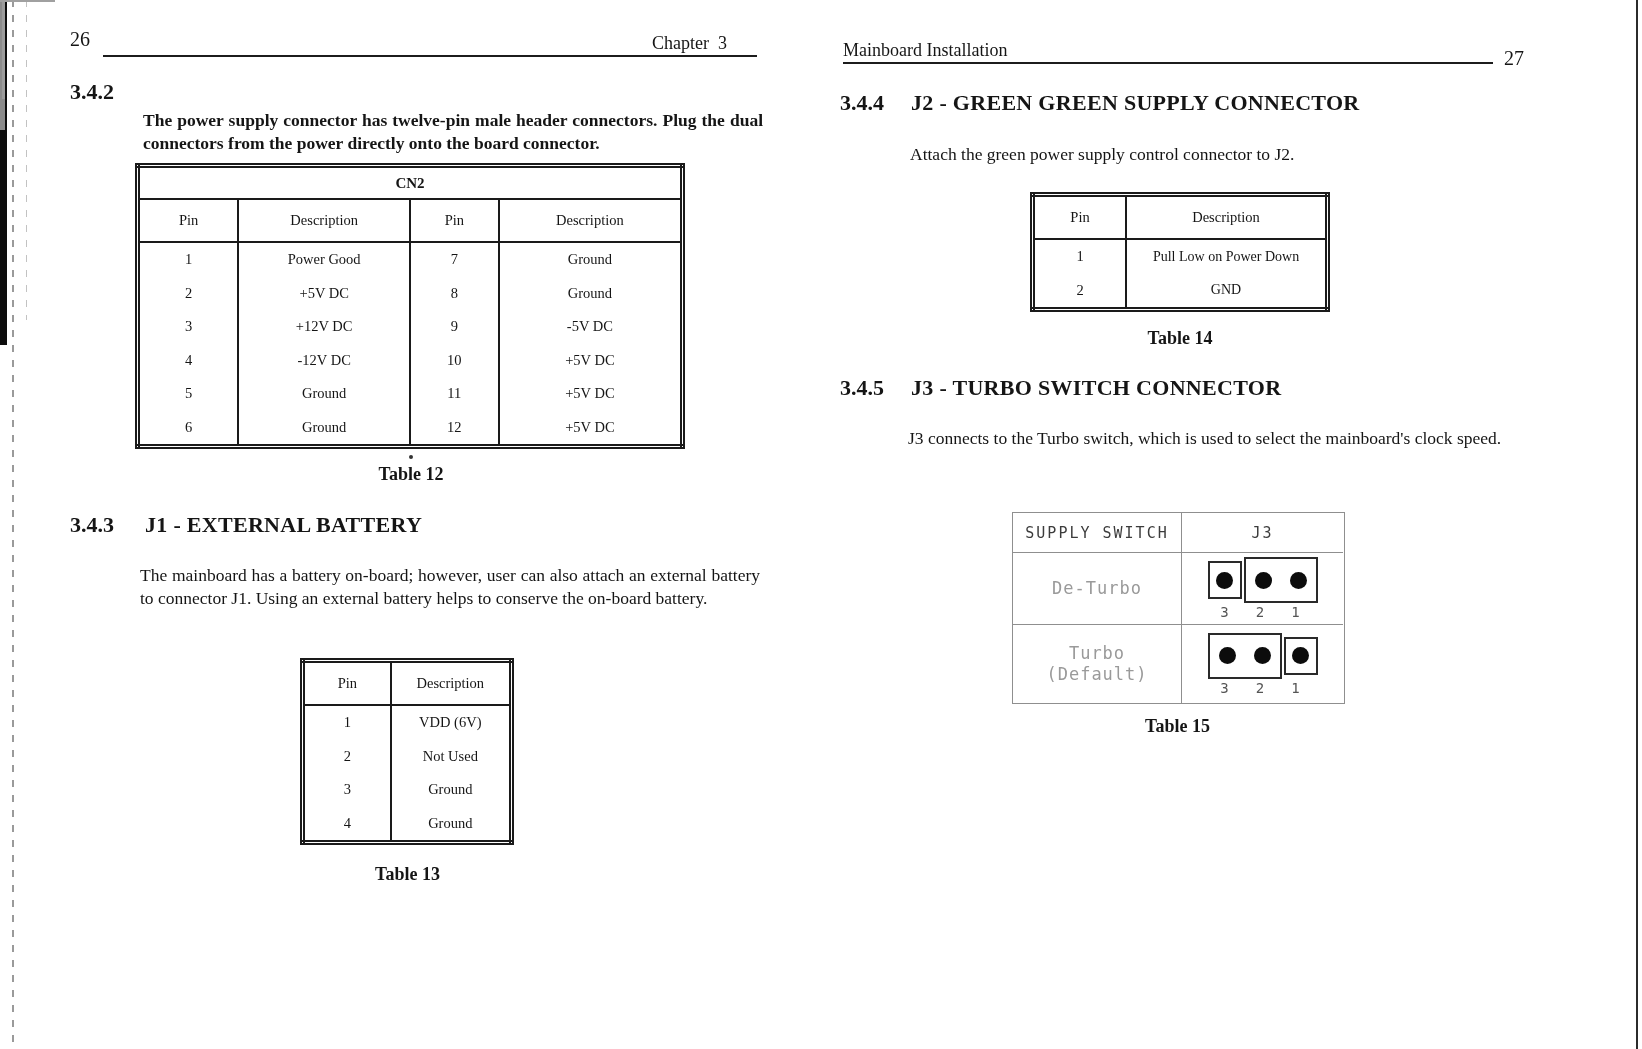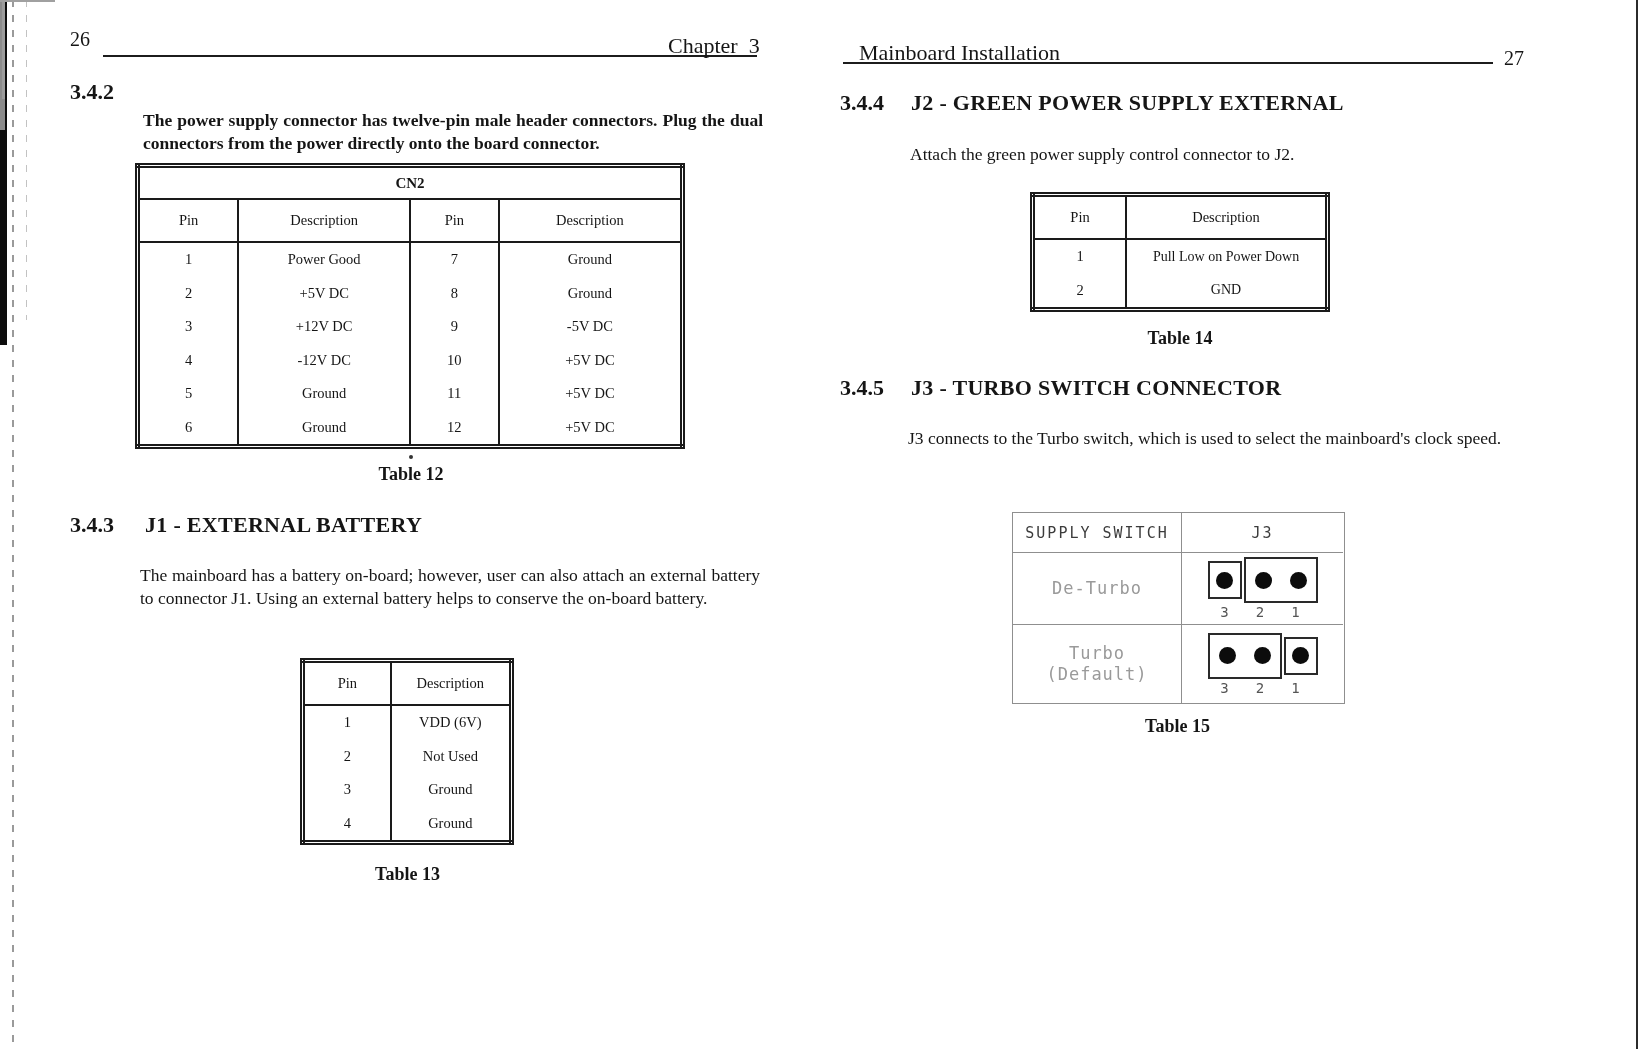--- a/index.html
+++ b/index.html
@@ -6,21 +6,21 @@
   #page{position:relative;width:1642px;height:1049px;background:#ffffff;overflow:hidden;
         font-family:"Liberation Serif",serif;color:#151515;}
   .abs{position:absolute;}
 
   
   .edge{background:#0d0d0d;}
   .edge-dash{background:repeating-linear-gradient(to bottom,#9a9a9a 0 7px,transparent 7px 15px);}
 
   
   .pgnum{font-size:20px;}
-  .runhead{font-size:22px;white-space:pre;margin-left:16px;}
+  .runhead{font-size:18px;white-space:pre;}
   .rule{background:#1c1c1c;height:2px;}
 
   
   .sec-num{font-size:22px;font-weight:bold;}
   .sec-title{font-size:22px;font-weight:bold;letter-spacing:.3px;}
 
   .para{font-size:17.5px;line-height:23px;text-align:justify;}
   .para-single{font-size:17.5px;line-height:23px;}
 
   .caption{font-size:18px;font-weight:bold;text-align:center;}
@@ -166,21 +166,21 @@
     </tr>
   </tbody>
     </table>
   <div class="abs caption" style="left:300px;top:864px;width:215px;">Table 13</div>
 
   <div class="abs runhead" style="left:843px;top:40px;">Mainboard Installation</div>
   <div class="abs rule" style="left:843px;top:62px;width:650px;"></div>
   <div class="abs pgnum" style="left:1504px;top:47px;">27</div>
 
   <div class="abs sec-num" style="left:840px;top:90px;">3.4.4</div>
-  <div class="abs sec-title" style="left:911px;top:90px;">J2 - GREEN POWER SUPPLY EXTERNAL</div>
+  <div class="abs sec-title" style="left:911px;top:90px;">J2 - GREEN GREEN SUPPLY CONNECTOR</div>
   <div class="abs para-single" style="left:910px;top:143px;width:620px;">Attach the green power supply control connector to J2.</div>
 
   <table class="abs pins" style="left:1030px;top:192px;width:300px;">
     <colgroup>
         <col style="width:92px">
         <col style="width:198px">
       </colgroup>
     <tbody>
         <tr class="head-row">
       <td style="height:40px;">Pin</td>

